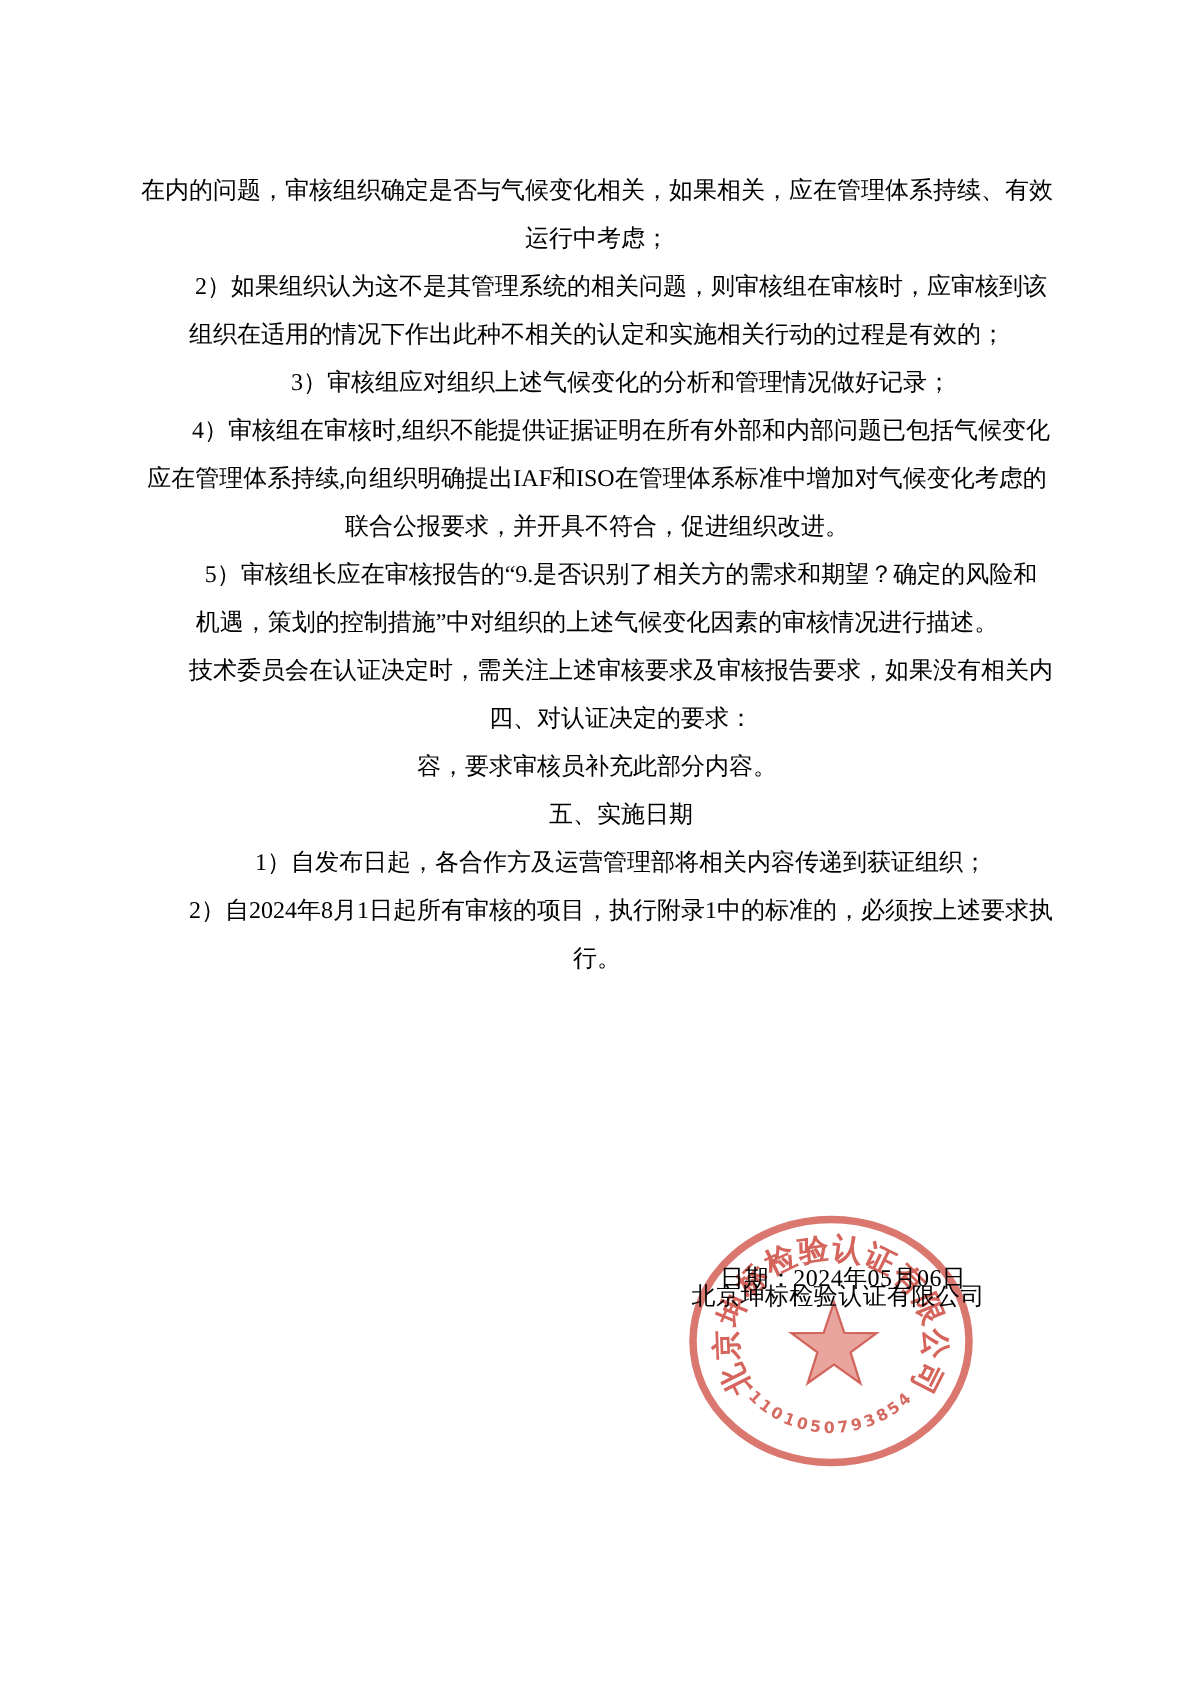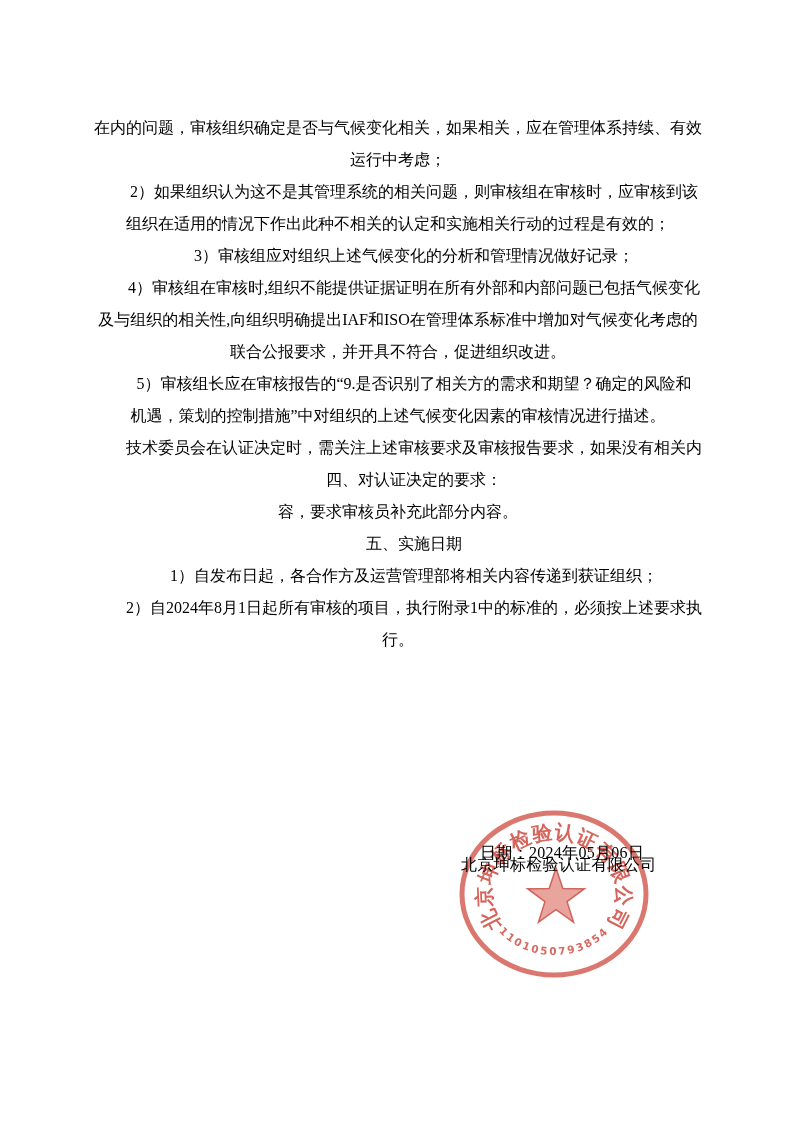--- a/index.html
+++ b/index.html
@@ -85,21 +85,21 @@
 
 <div class="page">
 
   <div class="doc-text">
       <div class="line">在内的问题，审核组织确定是否与气候变化相关，如果相关，应在管理体系持续、有效</div>
       <div class="line">运行中考虑；</div>
       <div class="line indent">2）如果组织认为这不是其管理系统的相关问题，则审核组在审核时，应审核到该</div>
       <div class="line">组织在适用的情况下作出此种不相关的认定和实施相关行动的过程是有效的；</div>
       <div class="line indent">3）审核组应对组织上述气候变化的分析和管理情况做好记录；</div>
       <div class="line indent">4）审核组在审核时,组织不能提供证据证明在所有外部和内部问题已包括气候变化</div>
-      <div class="line">及与组织的相关性,向组织明确提出IAF和ISO在管理体系标准中增加对气候变化考虑的</div>
+      <div class="line">应在管理体系持续,向组织明确提出IAF和ISO在管理体系标准中增加对气候变化考虑的</div>
       <div class="line">联合公报要求，并开具不符合，促进组织改进。</div>
       <div class="line indent">5）审核组长应在审核报告的“9.是否识别了相关方的需求和期望？确定的风险和</div>
       <div class="line">机遇，策划的控制措施”中对组织的上述气候变化因素的审核情况进行描述。</div>
       <div class="line indent">技术委员会在认证决定时，需关注上述审核要求及审核报告要求，如果没有相关内</div>
       <div class="line indent">四、对认证决定的要求：</div>
       <div class="line">容，要求审核员补充此部分内容。</div>
       <div class="line indent">五、实施日期</div>
       <div class="line indent">1）自发布日起，各合作方及运营管理部将相关内容传递到获证组织；</div>
       <div class="line indent">2）自2024年8月1日起所有审核的项目，执行附录1中的标准的，必须按上述要求执</div>
       <div class="line">行。</div>

